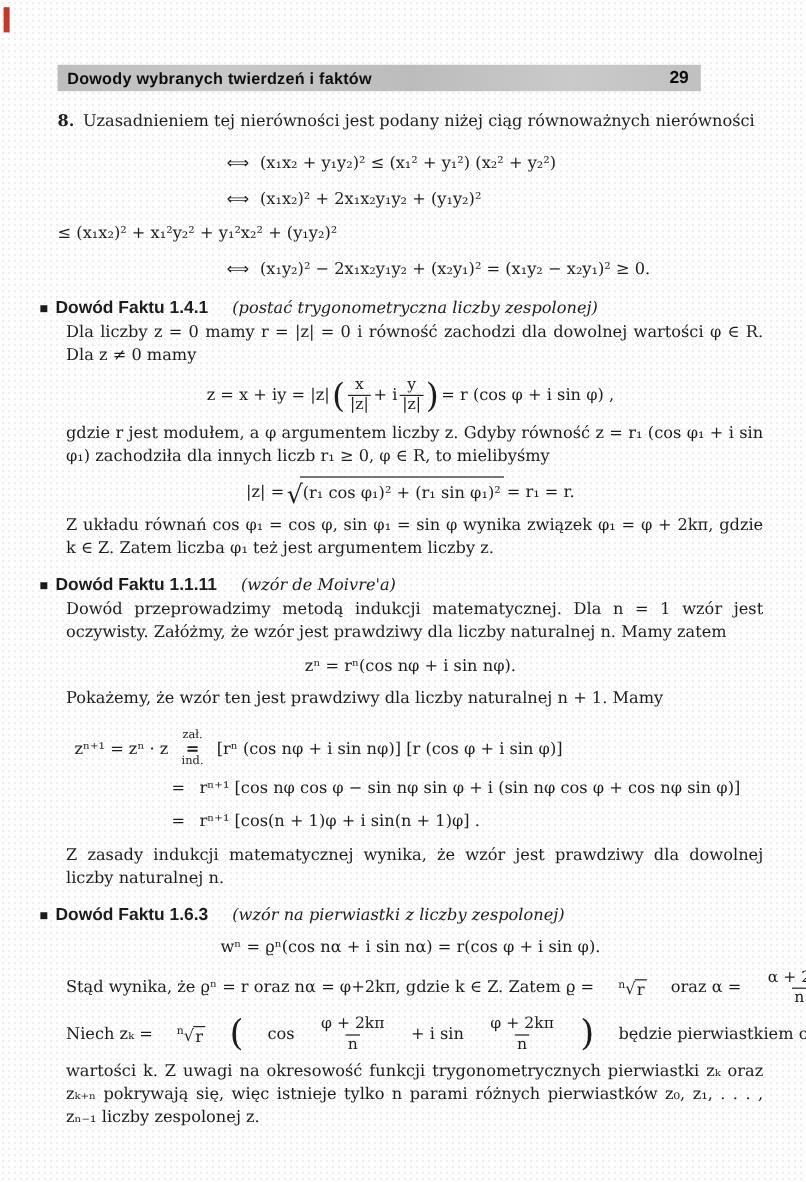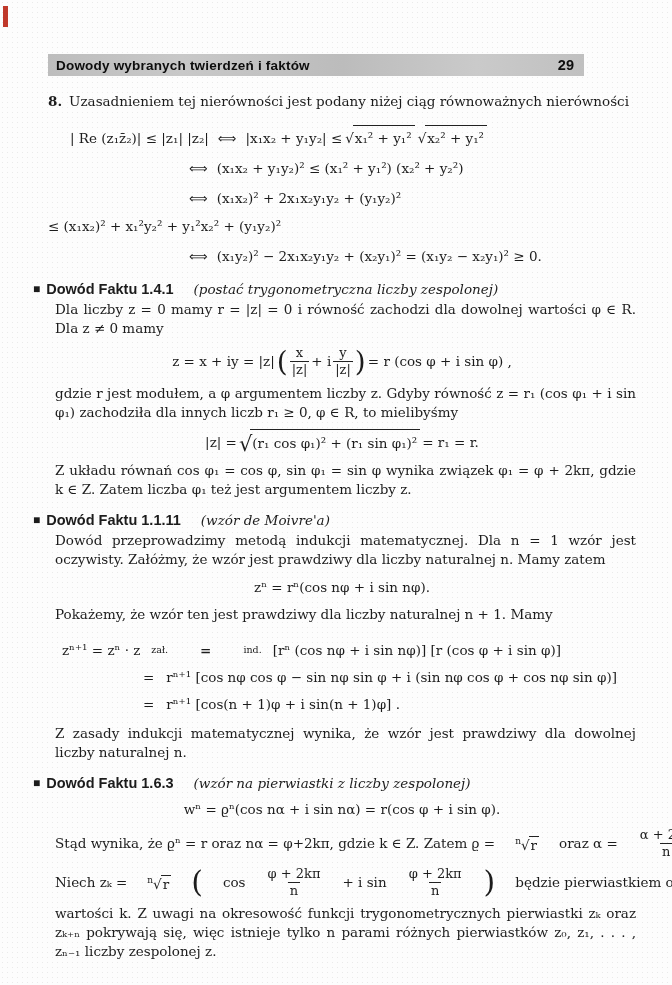--- a/index.html
+++ b/index.html
@@ -53,21 +53,21 @@
   .frac .den{border-top:1px solid #222;padding:0 2px;}
   .frac .num{padding:0 2px;}
   .bigp{font-size:28px;font-weight:400;line-height:0.9;font-family:"DejaVu Serif",serif;}
   .sqrt2{display:inline-flex;align-items:flex-end;}
   .sqrt2 .sign{font-size:21px;line-height:0.85;}
   .sqrt2 .rad{border-top:1.2px solid #222;padding:2px 3px 0 2px;margin-left:-2px;}
   
   .deriv{margin:16px 0 10px 0;}
   .drow{display:flex;align-items:center;line-height:20px;margin-bottom:7px;white-space:nowrap;}
   .drow .lhs{margin-left:14px;}
-  .eqstack{display:inline-flex;align-items:center;margin:0 11px;gap:32px;}
+  .eqstack{display:inline-flex;flex-direction:column;align-items:center;margin:0 11px;}
   .eqstack .lbl{font-size:9.5px;line-height:10px;}
   .eqstack .eqg{line-height:12px;font-weight:bold;}
   .eqonly{margin-left:95px;margin-right:12px;}
   
   .pline{display:flex;align-items:center;white-space:nowrap;line-height:19px;margin-top:7px;gap:20px;}
   .nroot{display:inline-block;white-space:nowrap;}
   .nroot .idx{font-size:9px;vertical-align:super;}
   .nroot .rad{border-top:1px solid #222;padding:0 2px;margin-left:-1px;}
   .parenL,.parenR{font-size:30px;font-weight:400;line-height:0.8;font-family:"DejaVu Serif",serif;}
 </style>
@@ -83,23 +83,20 @@
   </div>
 
   <div class="content">
 
     <div class="item8">
       <span class="num">8.</span>
       <p class="body">Uzasadnieniem tej nierówności jest podany niżej ciąg równoważnych nierówności</p>
     </div>
 
     <div class="chain">
-      <div class="row row1">
-        <span>| Re (z₁z̄₂)| ≤ |z₁| |z₂|</span><span class="arrow">⟺</span><span>|x₁x₂ + y₁y₂| ≤</span><span class="sqrt"><span class="sign">√</span><span class="rad">x₁² + y₁²</span></span><span class="sqrt"><span class="sign">√</span><span class="rad">x₂² + y₁²</span></span>
-      </div>
       <div class="row rowA">
         <span class="arrow">⟺</span><span>(x₁x₂ + y₁y₂)² ≤ (x₁² + y₁²) (x₂² + y₂²)</span>
       </div>
       <div class="row rowA">
         <span class="arrow">⟺</span><span>(x₁x₂)² + 2x₁x₂y₁y₂ + (y₁y₂)²</span>
       </div>
       <div class="row row4">
         <span>≤ (x₁x₂)² + x₁²y₂² + y₁²x₂² + (y₁y₂)²</span>
       </div>
       <div class="row rowA">

